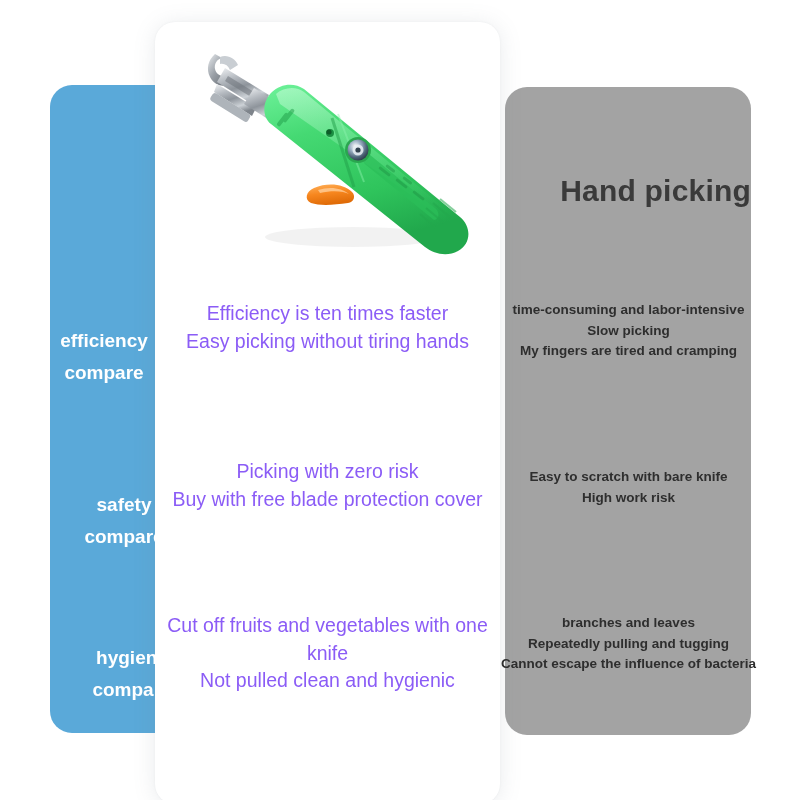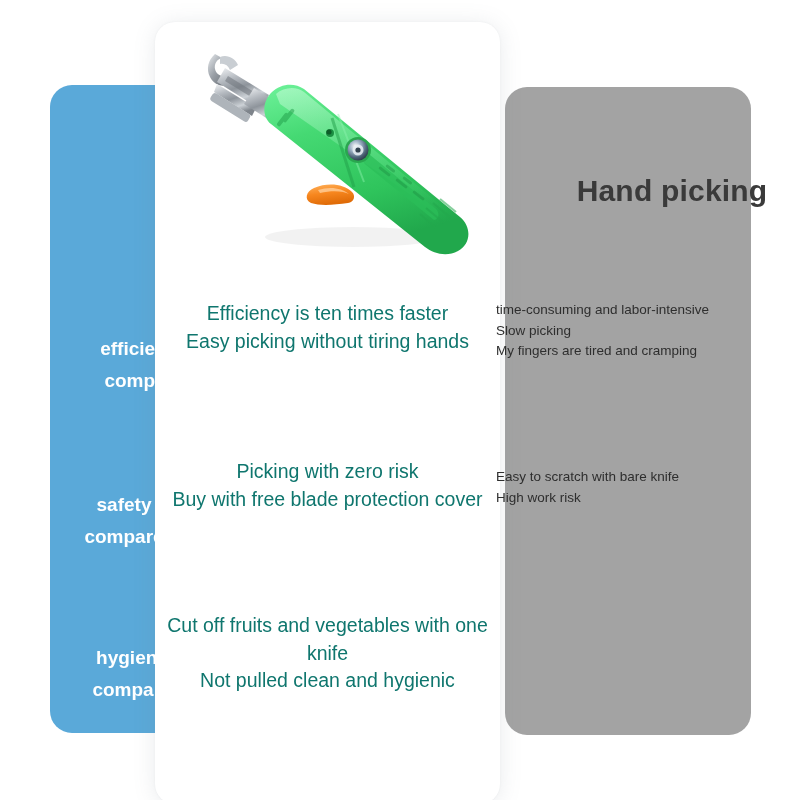--- a/index.html
+++ b/index.html
@@ -63,63 +63,62 @@
     left: 50px;
     width: 108px;
     color: #ffffff;
     font-weight: bold;
     font-size: 19px;
     line-height: 1.65;
     text-align: center;
     z-index: 4;
     white-space: pre-line;
   }
-  .side-label.row1 { top: 302px; padding-left: 40px; }
+  .side-label.row1 { top: 294px; }
   .side-label.row2 { top: 458px; padding-left: 20px; }
   .side-label.row3 { top: 611px; margin-left: 28px; }
 
   
   .center-text {
     position: absolute;
     left: 160px;
     width: 335px;
     text-align: center;
-    color: #0f766e;
+    color: #8b5cf6;
     font-size: 19.5px;
     line-height: 1.42;
     z-index: 5;
     white-space: pre-line;
   }
   .center-text.row1 { top: 300px; }
   .center-text.row2 { top: 458px; text-align: center; }
   .center-text.row3 { top: 612px; }
 
   
   .right-title {
     position: absolute;
     left: 505px;
     width: 246px;
     top: 174px;
-    text-align: center;
+    text-align: right;
     color: #3a3a3a;
     font-weight: bold;
     font-size: 30px;
     letter-spacing: 0.2px;
     z-index: 4;
-    margin-left: 44px;
   }
 
   .right-text {
     position: absolute;
     left: 496px;
     width: 265px;
-    text-align: left;
+    text-align: center;
     color: #2e2e2e;
     font-size: 13.5px;
-    font-weight: normal;
+    font-weight: bold;
     line-height: 1.52;
     z-index: 4;
     white-space: pre-line;
   }
   .right-text.row1 { top: 300px; }
   .right-text.row2 { top: 467px; }
   .right-text.row3 { top: 613px; }
 
   
   .product {
@@ -268,14 +267,17 @@
 Buy with free blade protection cover</div>
   <div class="center-text row3">Cut off fruits and vegetables with one knife
 Not pulled clean and hygienic</div>
 
   <div class="right-title">Hand picking</div>
   <div class="right-text row1">time-consuming and labor-intensive
 Slow picking
 My fingers are tired and cramping</div>
   <div class="right-text row2">Easy to scratch with bare knife
 High work risk</div>
+  <div class="right-text row3">branches and leaves
+Repeatedly pulling and tugging
+Cannot escape the influence of bacteria</div>
 
 </div>
 
 </body></html>

